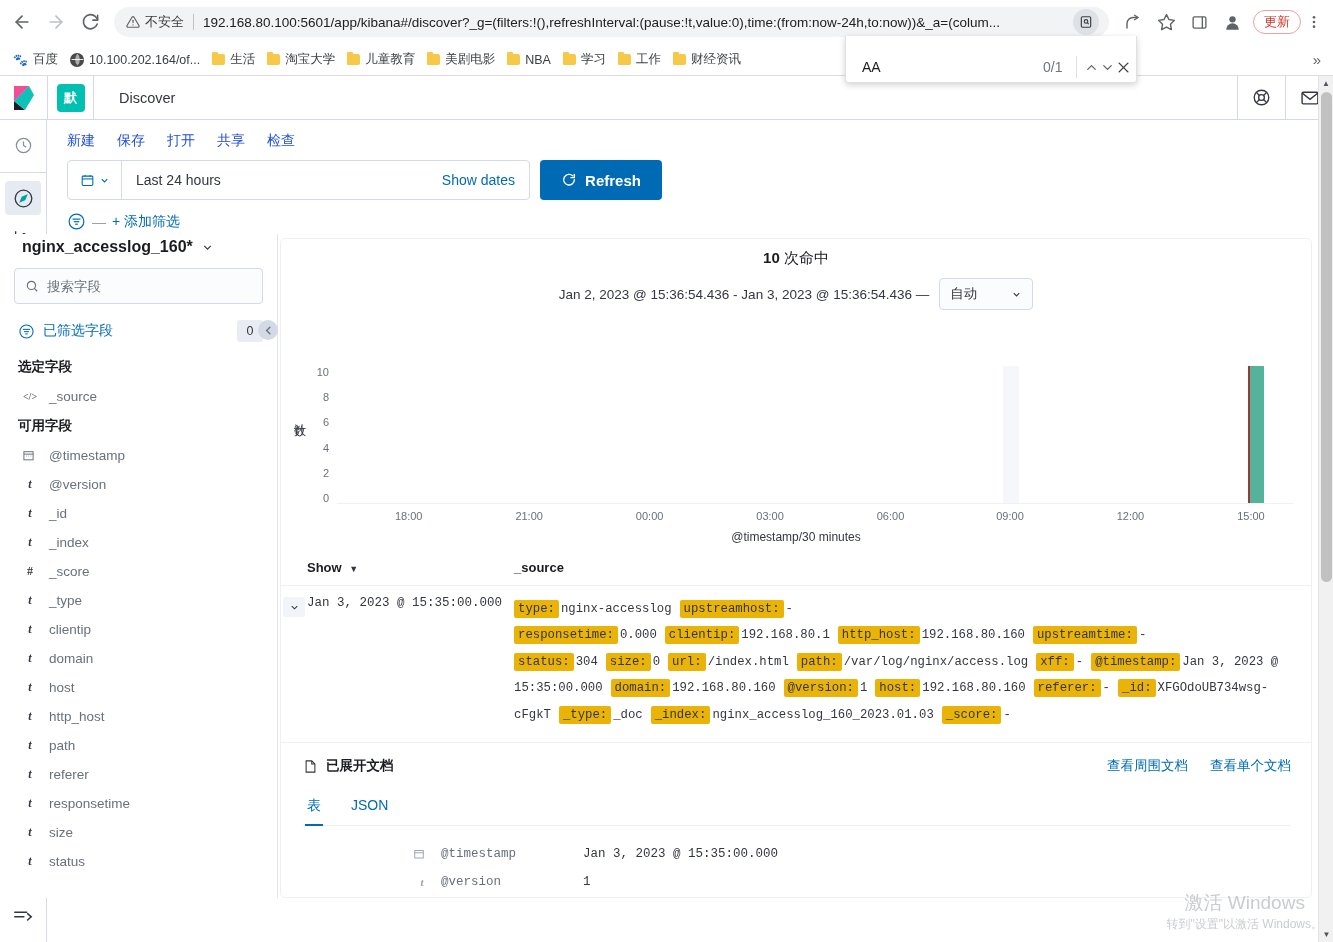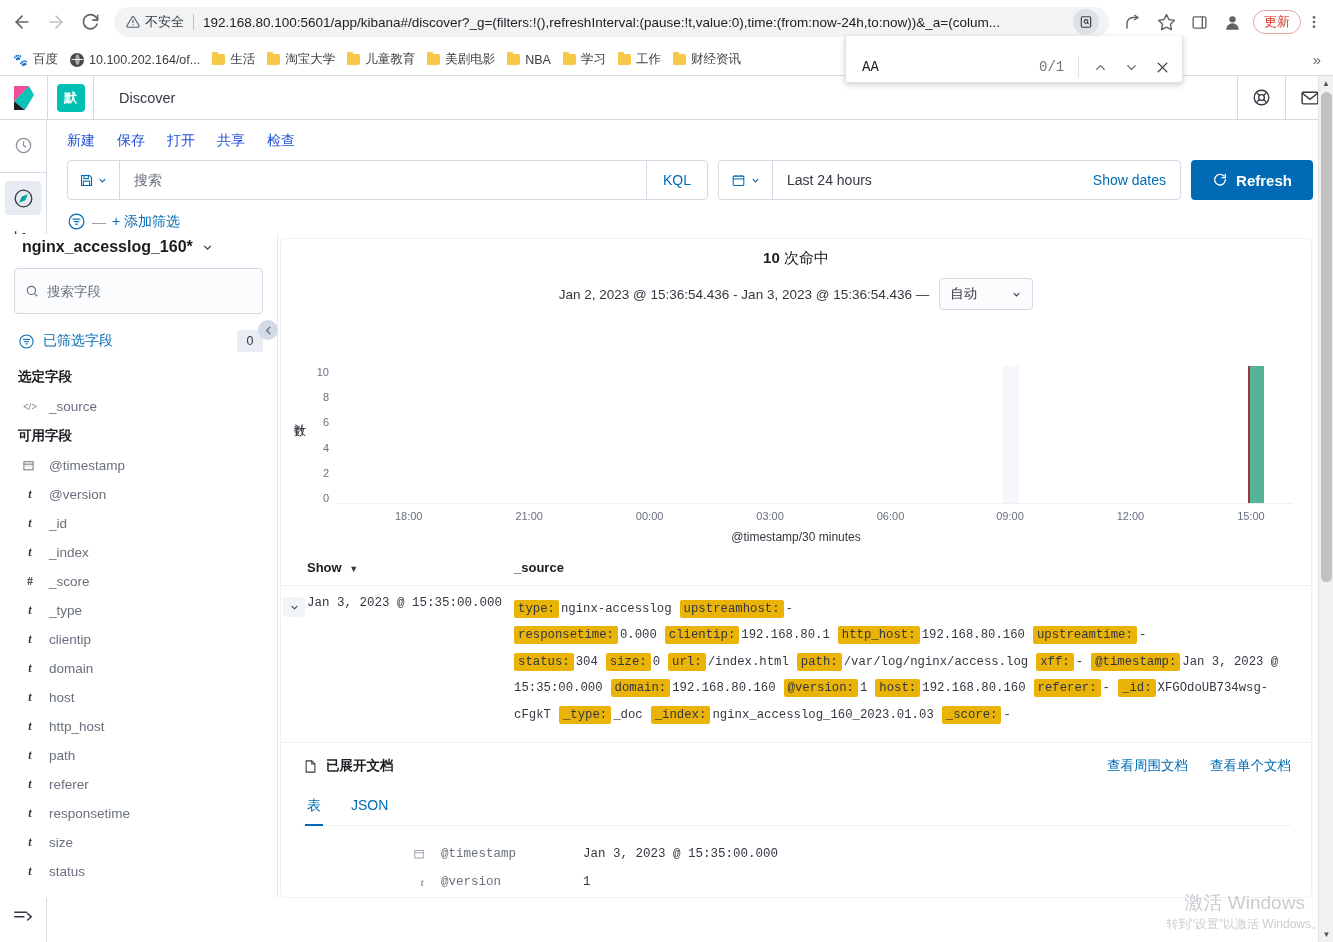--- a/index.html
+++ b/index.html
@@ -80,24 +80,24 @@
   }
   .bm-baidu {
     width: 14px; height: 14px; color: #2932e1; display:flex;align-items:center;
     justify-content:center; font-size:12px;
   }
   .bm-penguin { width:14px;height:14px;display:flex;align-items:center;justify-content:center;color:#333; }
   .chev-more { margin-left: auto; color: #5f6368; font-size: 15px; padding-right:4px; flex:none; }
 
   
   .findbar {
-    position: absolute; top: 36px; left: 845px; width: 338px; height: 47px;
+    position: absolute; top: 36px; left: 845px; width: 292px; height: 47px;
     background: #fff; border: 1px solid #dfe1e5; border-top: none;
     border-radius: 0 0 3px 3px; box-shadow: 0 2px 6px rgba(0,0,0,.18);
-    display: flex; align-items: center; padding: 16px 4px 0 16px; z-index: 50; font-family: Liberation Mono, monospace;
+    display: flex; align-items: center; padding: 16px 4px 0 16px; z-index: 50;
   }
   .findbar input {
     border: none; outline: none; font-size: 14px; color: #202124;
     flex: 1; background: transparent; font-family: inherit;
   }
   .find-count { font-size: 14px; color: #70757a; margin-right: 14px; }
   .find-sep { width: 1px; height: 22px; background: #dfe1e5; margin-right: 6px; }
   .find-btn {
     width: 34px; height: 34px; display:flex;align-items:center;justify-content:center;
     color:#5f6368; border-radius:50%;
@@ -201,21 +201,21 @@
   .kb-sidebar {
     position: absolute; top: 158px; left: 0; width: 278px; height: 664px;
     background: #fff; border-right: 1px solid #e3e6ef; padding: 0 14px;
     overflow: hidden;
   }
   .index-pattern-row {
     display: flex; align-items: center; gap: 8px; padding: 4px 0 12px 8px;
   }
   .index-pattern-name { font-size: 16px; font-weight: bold; color: #1a1c21; }
   .field-search {
-    height: 46px; border: 1px solid #d3dae6; border-radius: 4px;
+    height: 36px; border: 1px solid #d3dae6; border-radius: 4px;
     display: flex; align-items: center; padding: 0 10px; gap: 8px;
     margin-bottom: 14px; background: #fbfcfd;
   }
   .field-search input {
     border: none; outline: none; font-size: 13.5px; flex: 1; background: transparent;
     color: #343741; font-family: inherit;
   }
   .field-search input::placeholder { color: #69707d; }
   .filtered-fields-row {
     display: flex; align-items: center; gap: 8px; padding: 2px 0 10px 4px;
@@ -696,34 +696,20 @@
   <div class="kb-main">
     <div class="kb-topbar-links">
       <span>新建</span>
       <span>保存</span>
       <span>打开</span>
       <span>共享</span>
       <span>检查</span>
     </div>
 
     <div class="query-row">
-      <div class="query-box">
-        <div class="saved-q-btn">
-          <svg width="15" height="15" viewBox="0 0 24 24" fill="none" stroke="#006BB4" stroke-width="1.7">
-              <path d="M4 4h13l3 3v13H4z"></path>
-              <rect x="8" y="4" width="7" height="5"></rect>
-              <rect x="7" y="13" width="10" height="7"></rect>
-            </svg>
-          <svg width="11" height="11" viewBox="0 0 24 24" fill="none" stroke="#006BB4" stroke-width="2.4">
-              <polyline points="6 9 12 15 18 9"></polyline>
-            </svg>
-        </div>
-        <input class="query-input" type="text" placeholder="搜索" style="">
-        <div class="kql-badge">KQL</div>
-      </div>
 
       <div class="date-box">
         <div class="date-icon-btn">
           <svg width="15" height="15" viewBox="0 0 24 24" fill="none" stroke="#006BB4" stroke-width="1.7">
               <rect x="3.5" y="5" width="17" height="15" rx="1.5"></rect>
               <line x1="3.5" y1="9.5" x2="20.5" y2="9.5"></line>
               <line x1="8" y1="3" x2="8" y2="6"></line>
               <line x1="16" y1="3" x2="16" y2="6"></line>
             </svg>
           <svg width="11" height="11" viewBox="0 0 24 24" fill="none" stroke="#006BB4" stroke-width="2.4">

